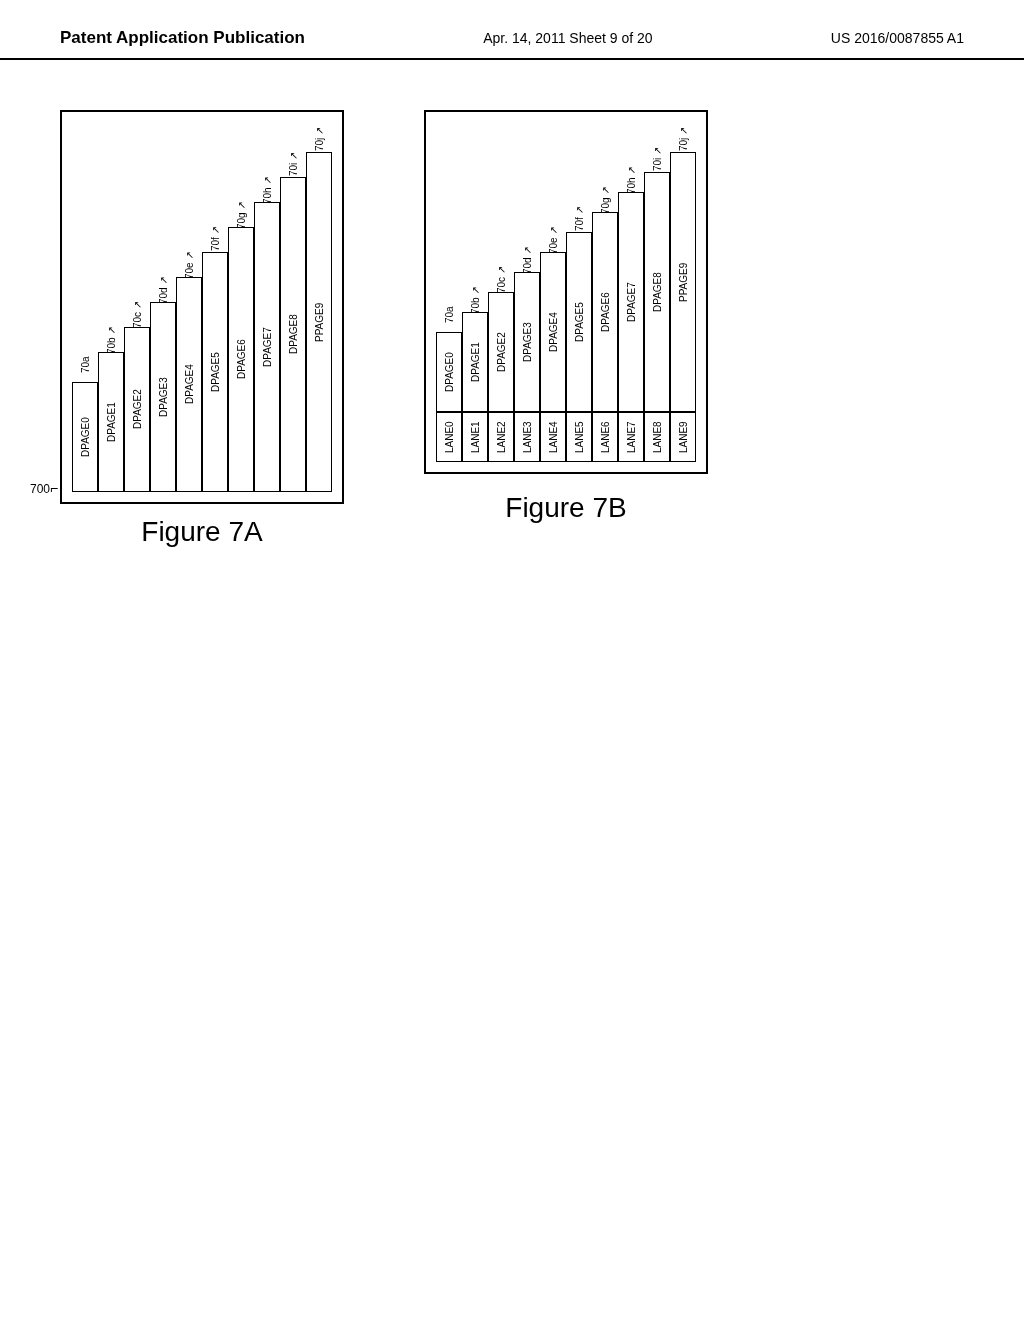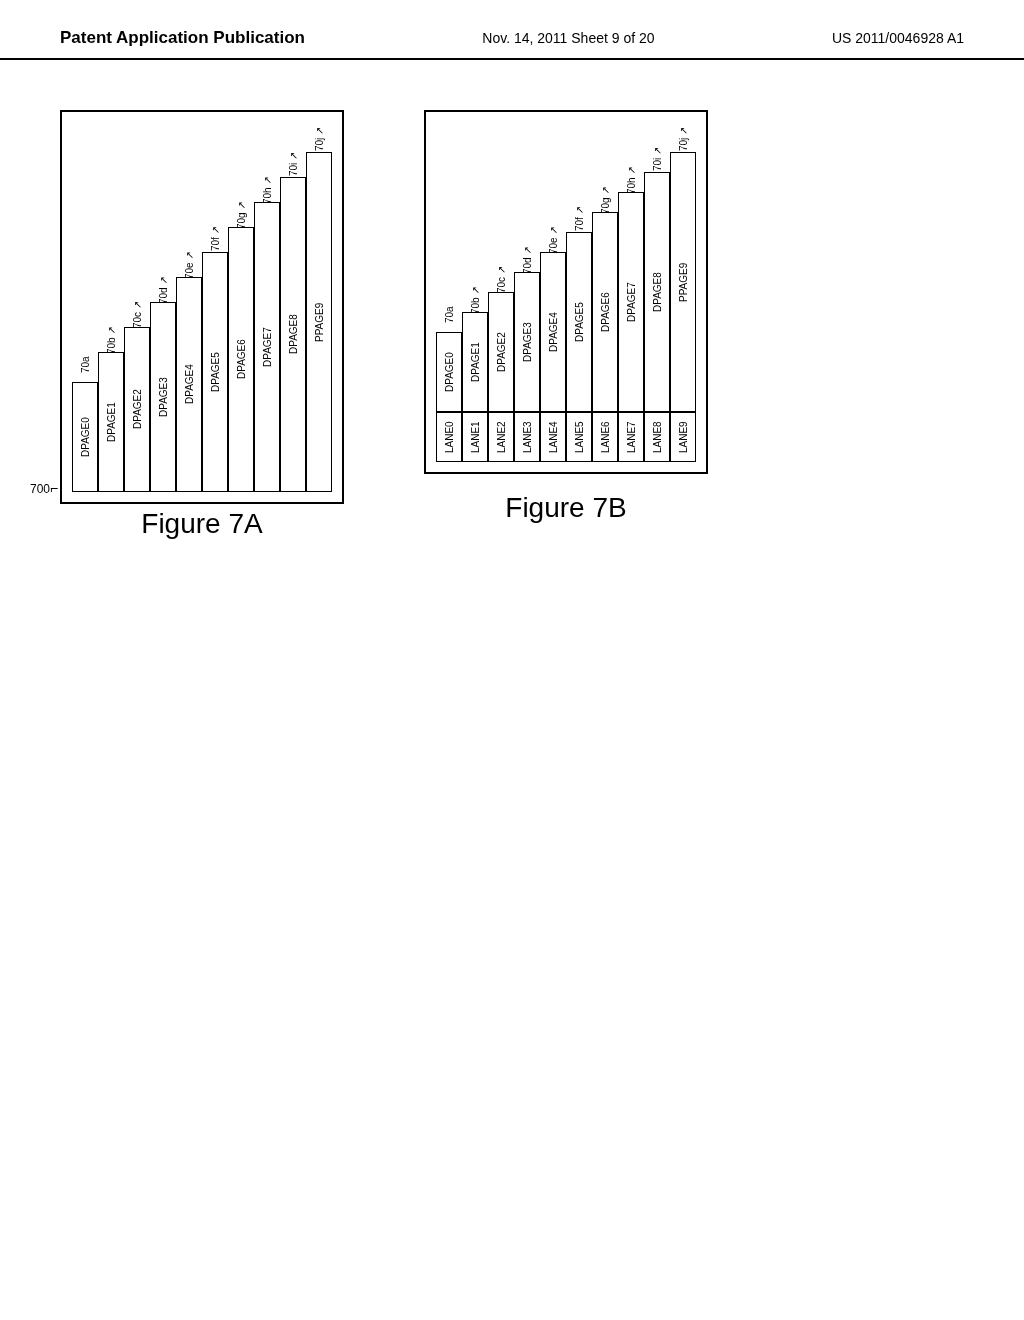--- a/index.html
+++ b/index.html
@@ -50,22 +50,22 @@
       border: 2px solid #000;
       padding: 12px 10px 10px 10px;
       background: #fff;
     }
   </style>
 </head>
 <body>
 
 <div class="header">
   <span style="font-weight:bold;font-size:17px;text-align:right;">Patent Application Publication</span>
-  <span style="font-size:14px;">Nov. 14, 2011  Sheet 9 of 20</span>
-  <span style="font-size:14px;">US 2011/0046928 A1</span>
+  <span style="font-size:14px;">Apr. 14, 2011  Sheet 9 of 20</span>
+  <span style="font-size:14px;">US 2016/0087855 A1</span>
 </div>
 
 <div class="figures-row">
 
   <div class="fig-wrapper">
     <div style="position:relative; display:inline-block;">
 
       <div style="position:absolute; left:-30px; bottom:8px; font-size:12px;">
         700<span style="font-size:14px;">⌐</span>
       </div>
@@ -108,21 +108,21 @@
               <div style="writing-mode: vertical-lr; transform: rotate(180deg); font-size: 10px; white-space: nowrap; height: 28px; display: flex; align-items: center; justify-content: flex-end; padding-bottom: 2px; font-family: Arial, sans-serif;">70i ↗</div>
               <div style="border: 1.5px solid rgb(0, 0, 0); writing-mode: vertical-lr; transform: rotate(180deg); font-size: 10px; padding: 3px 5px; white-space: nowrap; display: flex; align-items: center; justify-content: center; background: rgb(255, 255, 255); height: 315px; width: 26px; font-family: Arial, sans-serif;">DPAGE8</div>
             </div>
             <div style="display: flex; flex-direction: column; align-items: center;">
               <div style="writing-mode: vertical-lr; transform: rotate(180deg); font-size: 10px; white-space: nowrap; height: 28px; display: flex; align-items: center; justify-content: flex-end; padding-bottom: 2px; font-family: Arial, sans-serif;">70j ↗</div>
               <div style="border: 1.5px solid rgb(0, 0, 0); writing-mode: vertical-lr; transform: rotate(180deg); font-size: 10px; padding: 3px 5px; white-space: nowrap; display: flex; align-items: center; justify-content: center; background: rgb(255, 255, 255); height: 340px; width: 26px; font-family: Arial, sans-serif;">PPAGE9</div>
             </div>
           </div>
       </div>
     </div>
-    <div class="figure-label" style="margin-top:4px; font-size:28px;">Figure 7A</div>
+    <div class="figure-label" style="margin-top:12px; font-size:28px;">Figure 7A</div>
   </div>
 
   <div class="fig-wrapper" style="margin-top:0;">
     <div style="position:relative; display:inline-block;">
       <div class="stack-diagram">
         <div id="cols-7b" style="display:flex;flex-direction:row;align-items:flex-end;gap:0;">
             <div style="display: flex; flex-direction: column; align-items: center;">
               <div style="writing-mode: vertical-lr; transform: rotate(180deg); font-size: 10px; white-space: nowrap; height: 28px; display: flex; align-items: center; justify-content: flex-end; padding-bottom: 2px; font-family: Arial, sans-serif;">70a</div>
               <div style="border: 1.5px solid rgb(0, 0, 0); writing-mode: vertical-lr; transform: rotate(180deg); font-size: 10px; padding: 3px 5px; white-space: nowrap; display: flex; align-items: center; justify-content: center; background: rgb(255, 255, 255); height: 80px; width: 26px; font-family: Arial, sans-serif;">DPAGE0</div>
               <div style="border: 1.5px solid rgb(0, 0, 0); writing-mode: vertical-lr; transform: rotate(180deg); font-size: 10px; padding: 3px 5px; white-space: nowrap; display: flex; align-items: center; justify-content: center; background: rgb(255, 255, 255); height: 50px; width: 26px; font-family: Arial, sans-serif;">LANE0</div>

